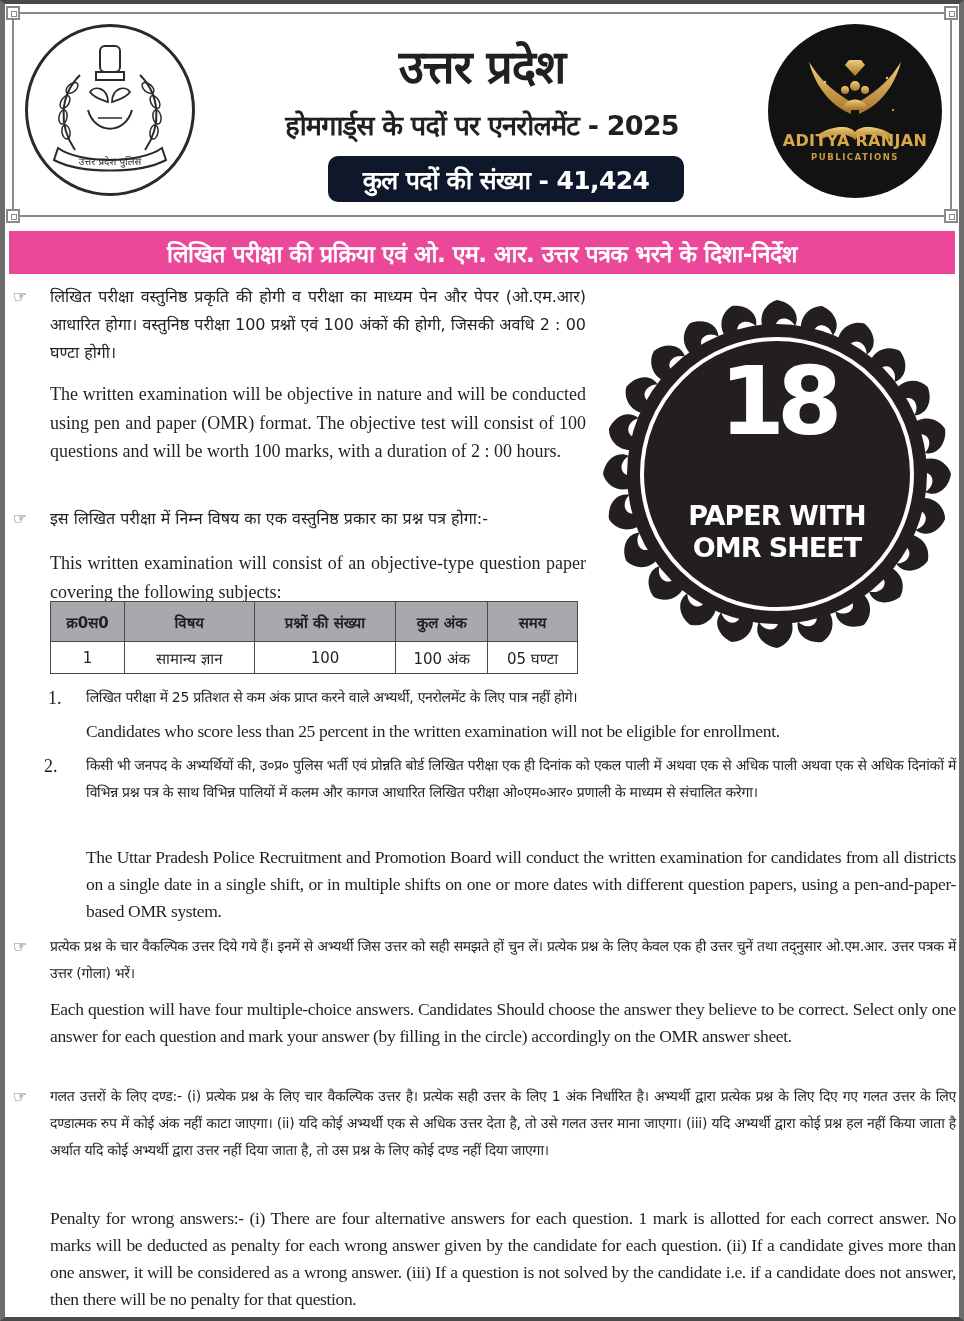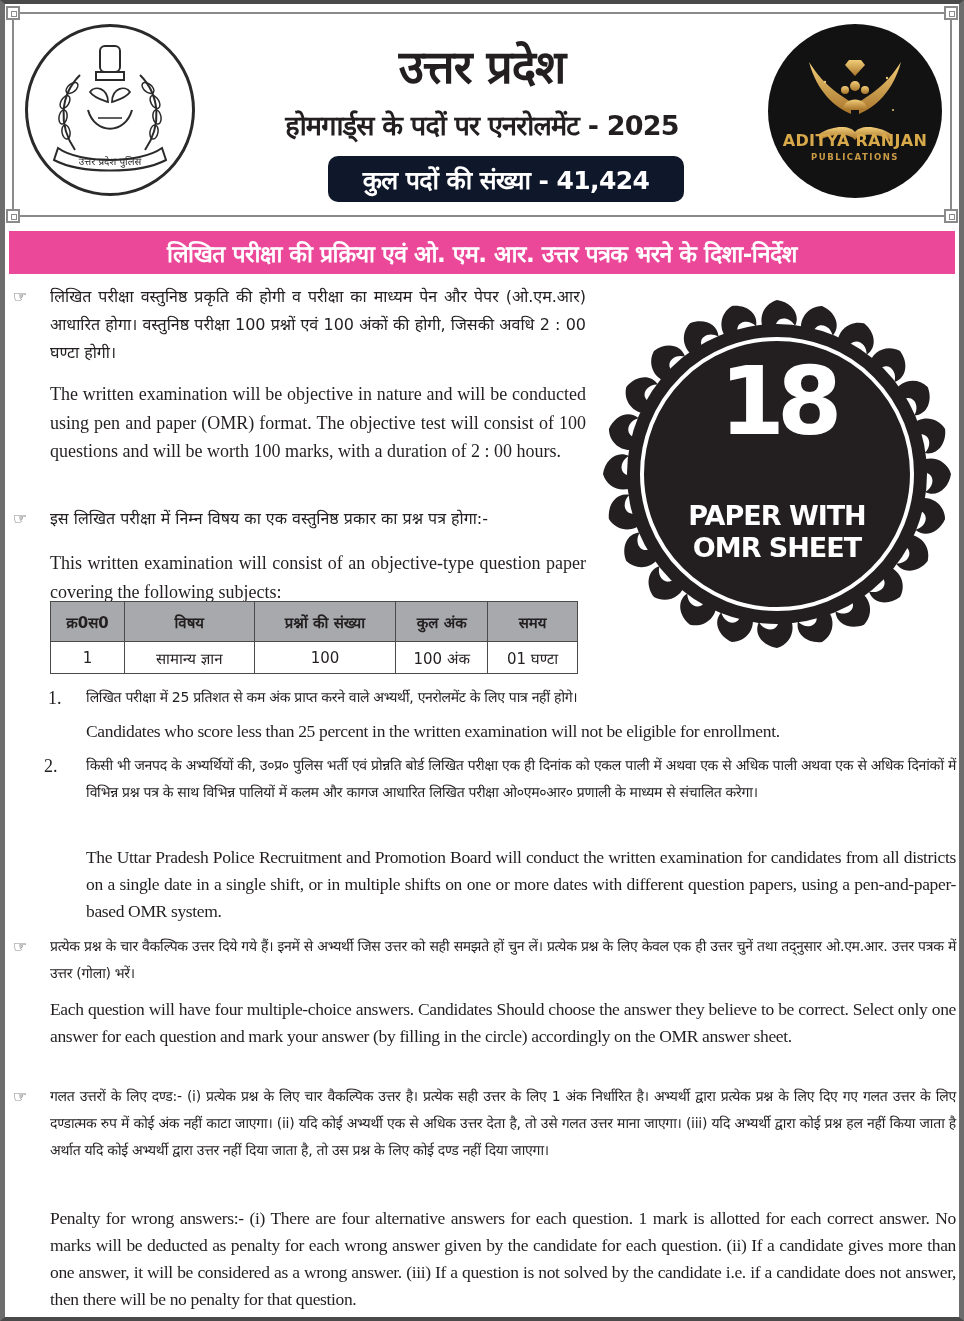--- a/index.html
+++ b/index.html
@@ -222,21 +222,21 @@
       <th style="width:92px;text-align:center;">कुल अंक</th>
       <th style="width:90px;">समय</th>
     </tr>
   </thead>
   <tbody>
     <tr>
       <td>1</td>
       <td>सामान्य ज्ञान</td>
       <td>100</td>
       <td>100 अंक</td>
-      <td>01 घण्टा</td>
+      <td>05 घण्टा</td>
     </tr>
   </tbody>
 </table>
 
 <div class="badge">
   <svg viewBox="0 0 364 364">
     <g fill="#231f20">
       <circle cx="182" cy="182" r="150"></circle>
       <g id="flames">
         <path d="M182 8 C196 10, 206 22, 200 34 C196 26, 186 24, 182 30 C176 40, 180 50, 182 52 L170 40 C162 28, 168 12, 182 8Z"></path>

